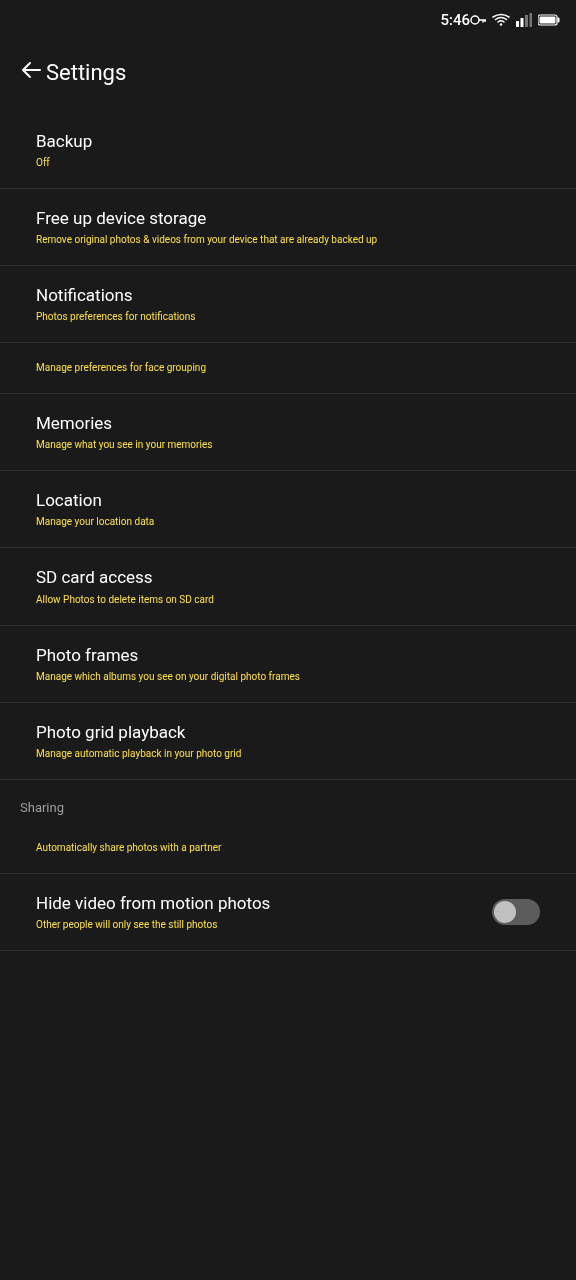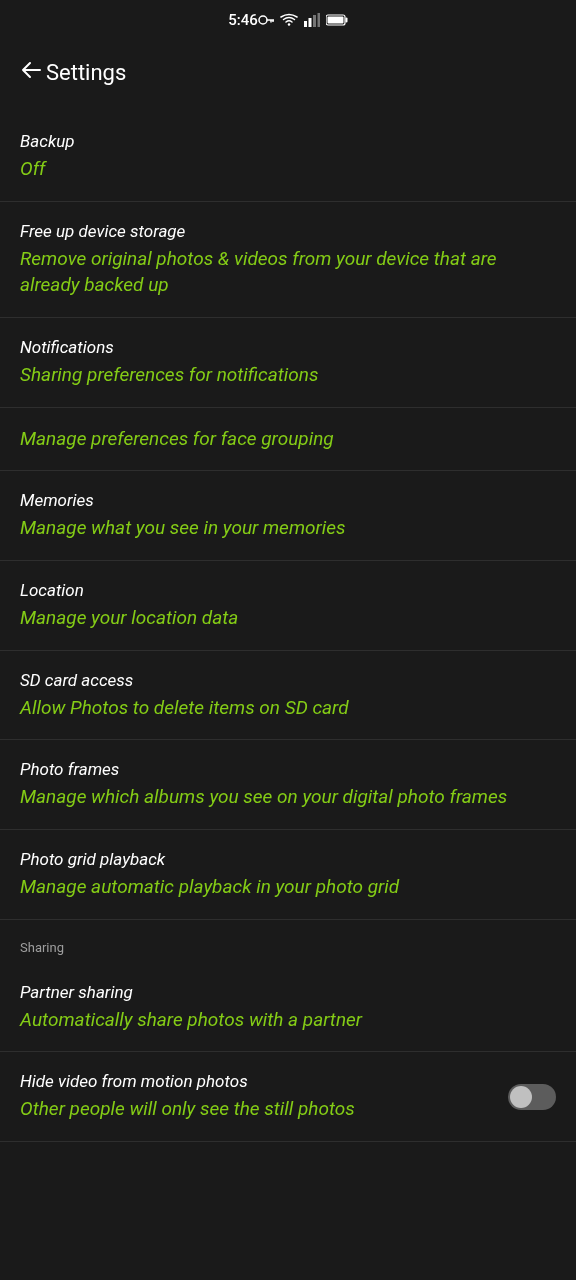--- a/index.html
+++ b/index.html
@@ -13,21 +13,21 @@
       background-color: #1a1a1a;
       color: #ffffff;
       font-family: 'Roboto', Arial, sans-serif;
       width: 576px;
       min-height: 1280px;
       overflow-x: hidden;
     }
 
     .status-bar {
       display: flex;
-      justify-content: center;
+      justify-content: flex-end;
       align-items: center;
       padding: 8px 16px;
       height: 40px;
       background-color: #1a1a1a;
     }
 
     .status-time {
       font-size: 15px;
       font-weight: 500;
       color: #ffffff;
@@ -58,38 +58,37 @@
       font-size: 22px;
       font-weight: 400;
       color: #ffffff;
     }
 
     .settings-list {
       background-color: #1a1a1a;
     }
 
     .settings-item {
-      padding: 18px 20px;
+      padding: 18px 36px;
       border-bottom: 1px solid #2e2e2e;
       cursor: pointer;
       position: relative;
-      font-style: italic;
     }
 
     .settings-item-title {
       font-size: 17px;
       font-weight: 400;
       color: #ffffff;
       margin-bottom: 4px;
       line-height: 1.3;
     }
 
     .settings-item-subtitle {
-      font-size: 19px;
-      color: #84cc16;
+      font-size: 10px;
+      color: #fde047;
       line-height: 1.4;
     }
 
     .section-label {
       padding: 20px 4px 8px 20px;
       font-size: 13px;
       color: #9e9e9e;
       background-color: #1a1a1a;
     }
 
@@ -176,21 +175,21 @@
     <div class="settings-item-subtitle">Off</div>
   </div>
 
   <div class="settings-item">
     <div class="settings-item-title">Free up device storage</div>
     <div class="settings-item-subtitle">Remove original photos &amp; videos from your device that are already backed up</div>
   </div>
 
   <div class="settings-item">
     <div class="settings-item-title">Notifications</div>
-    <div class="settings-item-subtitle">Sharing preferences for notifications</div>
+    <div class="settings-item-subtitle">Photos preferences for notifications</div>
   </div>
 
   <div class="settings-item">
     <div class="settings-item-subtitle">Manage preferences for face grouping</div>
   </div>
 
   <div class="settings-item">
     <div class="settings-item-title">Memories</div>
     <div class="settings-item-subtitle">Manage what you see in your memories</div>
   </div>
@@ -211,21 +210,20 @@
   </div>
 
   <div class="settings-item">
     <div class="settings-item-title">Photo grid playback</div>
     <div class="settings-item-subtitle">Manage automatic playback in your photo grid</div>
   </div>
 
   <div class="section-label">Sharing</div>
 
   <div class="settings-item">
-    <div class="settings-item-title">Partner sharing</div>
     <div class="settings-item-subtitle">Automatically share photos with a partner</div>
   </div>
 
   <div class="settings-item">
     <div class="settings-item-row">
       <div style="flex: 1; padding-right: 12px;">
         <div class="settings-item-title">Hide video from motion photos</div>
         <div class="settings-item-subtitle">Other people will only see the still photos</div>
       </div>
       <div class="toggle-container">

